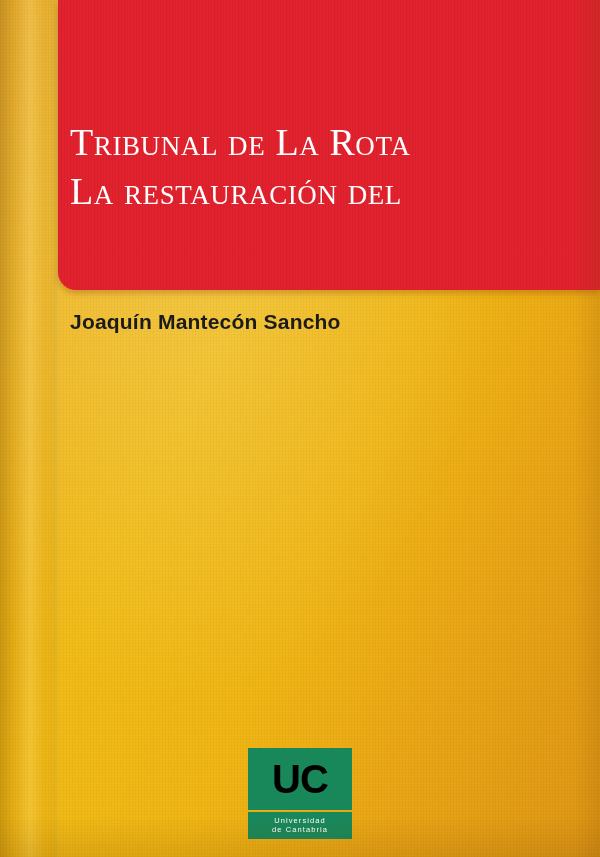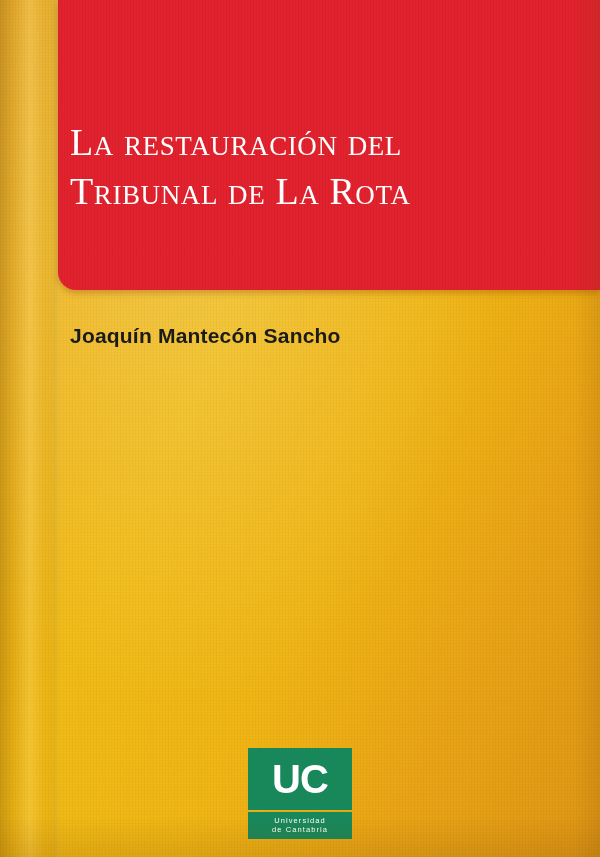--- a/index.html
+++ b/index.html
@@ -100,41 +100,40 @@
 
   .author {
     position: absolute;
     left: 70px;
     top: 310px;
     color: #1b1b1b;
     font-family: "Liberation Sans", sans-serif;
     font-size: 21px;
     font-weight: bold;
     letter-spacing: 0.2px;
-    margin-top: 14px;
   }
 
   
   .logo {
     position: absolute;
     left: 248px;
     top: 748px;
     width: 104px;
     height: 85px;
   }
   .logo-mark {
     width: 104px;
     height: 62px;
     background: #18875a;
     display: flex;
     align-items: center;
     justify-content: center;
   }
   .logo-mark-text {
-    color: #ffffff;
+    color: #000000;
     font-family: "Liberation Sans", sans-serif;
     font-weight: bold;
     font-size: 40px;
     letter-spacing: -1px;
     line-height: 40px;
     text-align: center;
   }
   .logo-sub {
     width: 104px;
     background: #18875a;
@@ -178,22 +177,22 @@
 
   <div class="texture"></div>
   <div class="spine"></div>
   <div class="spine-line"></div>
 
   <div class="title-banner">
     <div class="banner-texture"></div>
   </div>
 
   <div class="title-block">
+    <div class="title-line">Tribunal de La Rota</div>
     <div class="title-line">La restauración del</div>
-    <div class="title-line">Tribunal de La Rota</div>
   </div>
 
   <div class="author">Joaquín Mantecón Sancho</div>
 
   <div class="logo">
     <div class="logo-mark">
       <span class="logo-mark-text">UC</span>
     </div>
     <div class="logo-sub">
       <div>Universidad</div>

